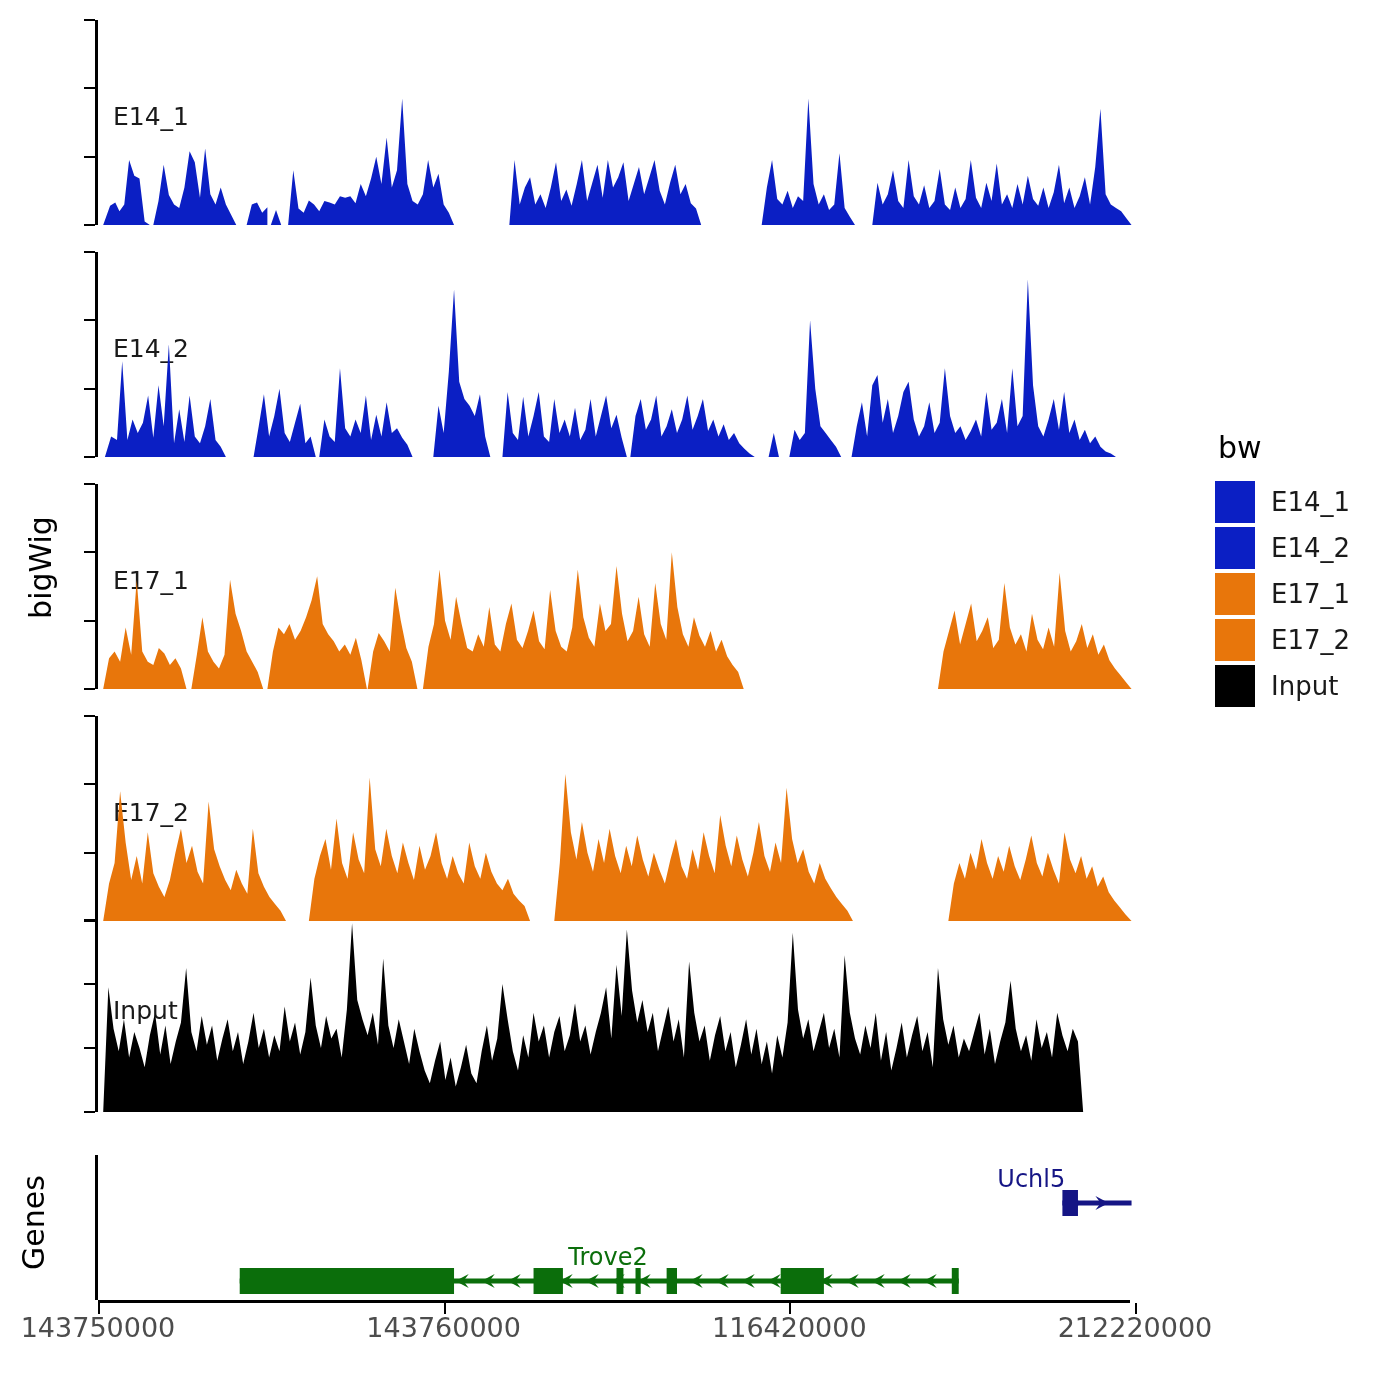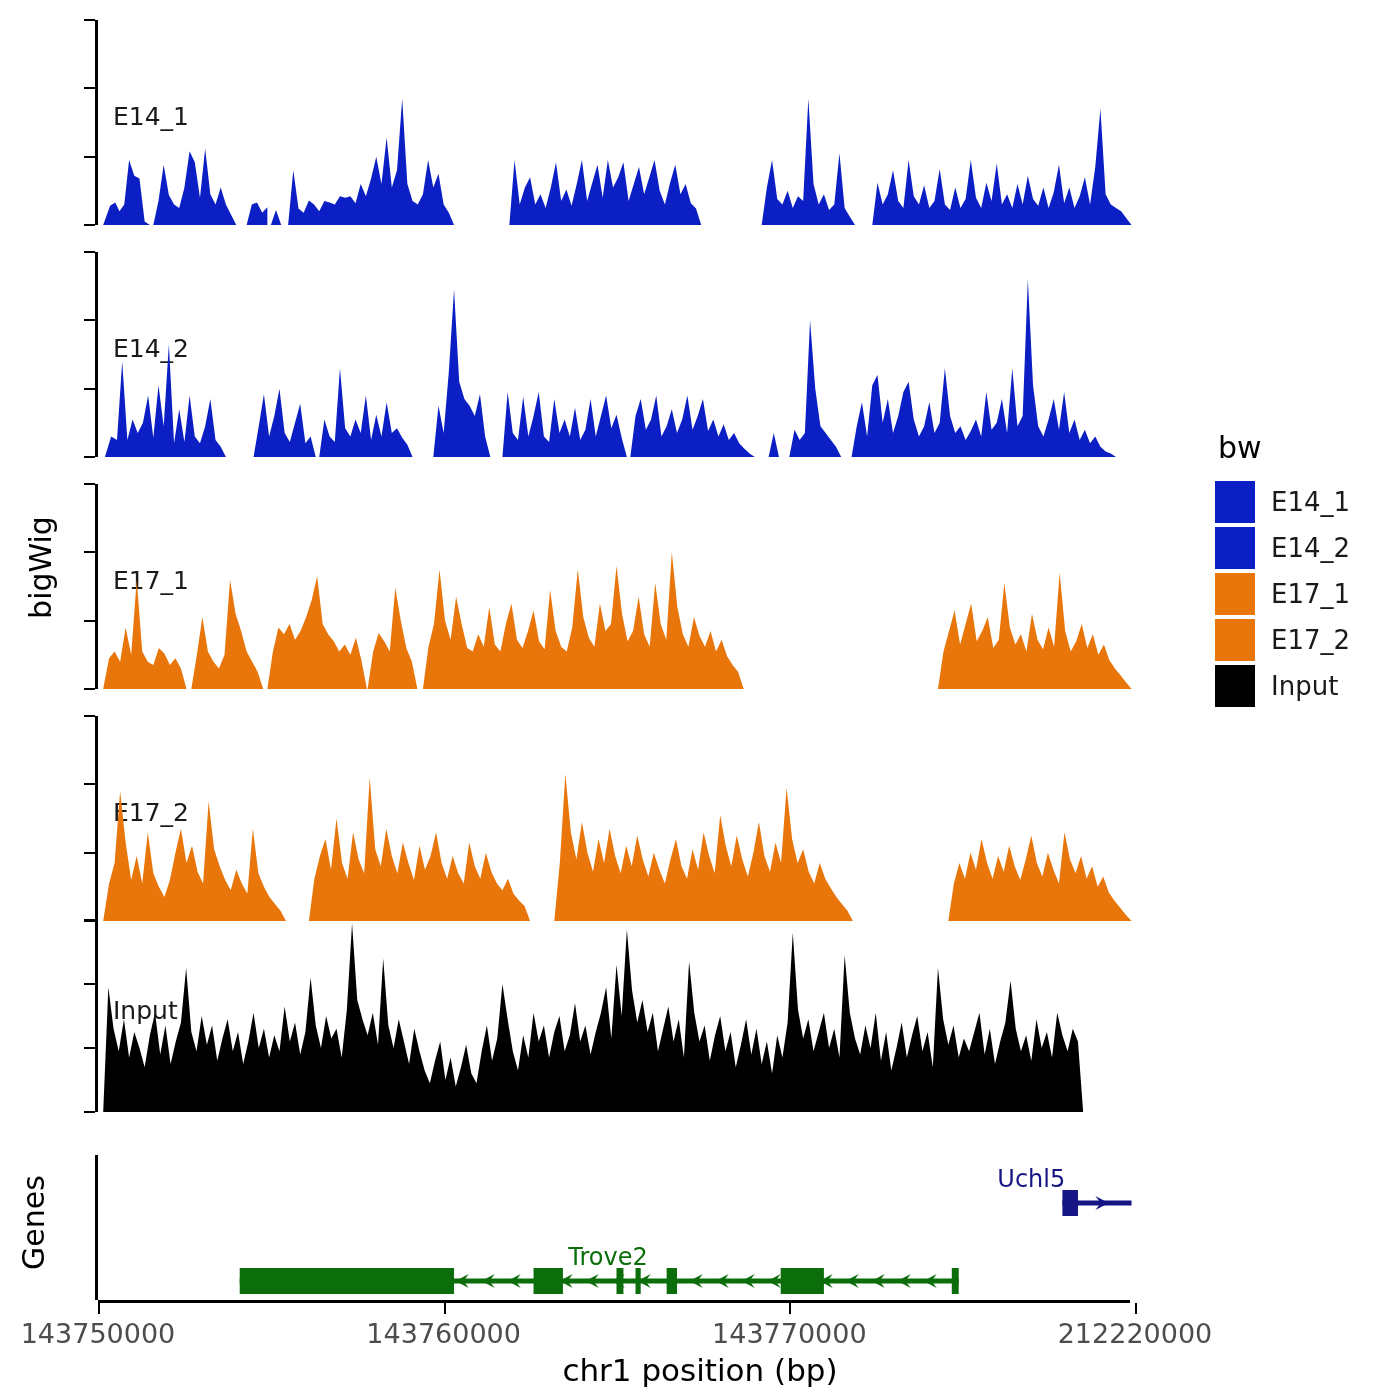--- a/index.html
+++ b/index.html
@@ -100,21 +100,21 @@
   #xaxis{
     position:absolute;left:98px;top:1300px;width:1032px;
   }
   #xaxis-line{
     position:absolute;left:0;top:0;width:100%;height:3px;background:#000;
   }
   .xtick{
     position:absolute;top:3px;width:2px;height:11px;background:#000;
   }
   .xticklab{
-    position:absolute;top:18px;
+    position:absolute;top:12px;
     font-size:27px;color:#4d4d4d;
     white-space:nowrap;
     transform:translateX(-50%);
   }
   #xaxis-title{
     position:absolute;
     left:0;width:1400px;top:1352px;
     text-align:center;
     font-size:31px;color:#000;
   }
@@ -297,20 +297,19 @@
     </div>
 
   <div id="xaxis">
     <div id="xaxis-line"></div>
     <div id="xticks">
         <div class="xtick" style="left: 0px;"></div>
         <div class="xticklab" style="left: 0px;">143750000</div>
         <div class="xtick" style="left: 345.667px;"></div>
         <div class="xticklab" style="left: 345.667px; text-align: right;">143760000</div>
         <div class="xtick" style="left: 691.333px;"></div>
-        <div class="xticklab" style="left: 691.333px;">143770000</div>
+        <div class="xticklab" style="left: 691.333px;">116420000</div>
         <div class="xtick" style="left: 1037px;"></div>
         <div class="xticklab" style="left: 1037px;">212220000</div>
       </div>
   </div>
-  <div id="xaxis-title">chr1 position (bp)</div>
 
 </div>
 
 </body></html>

